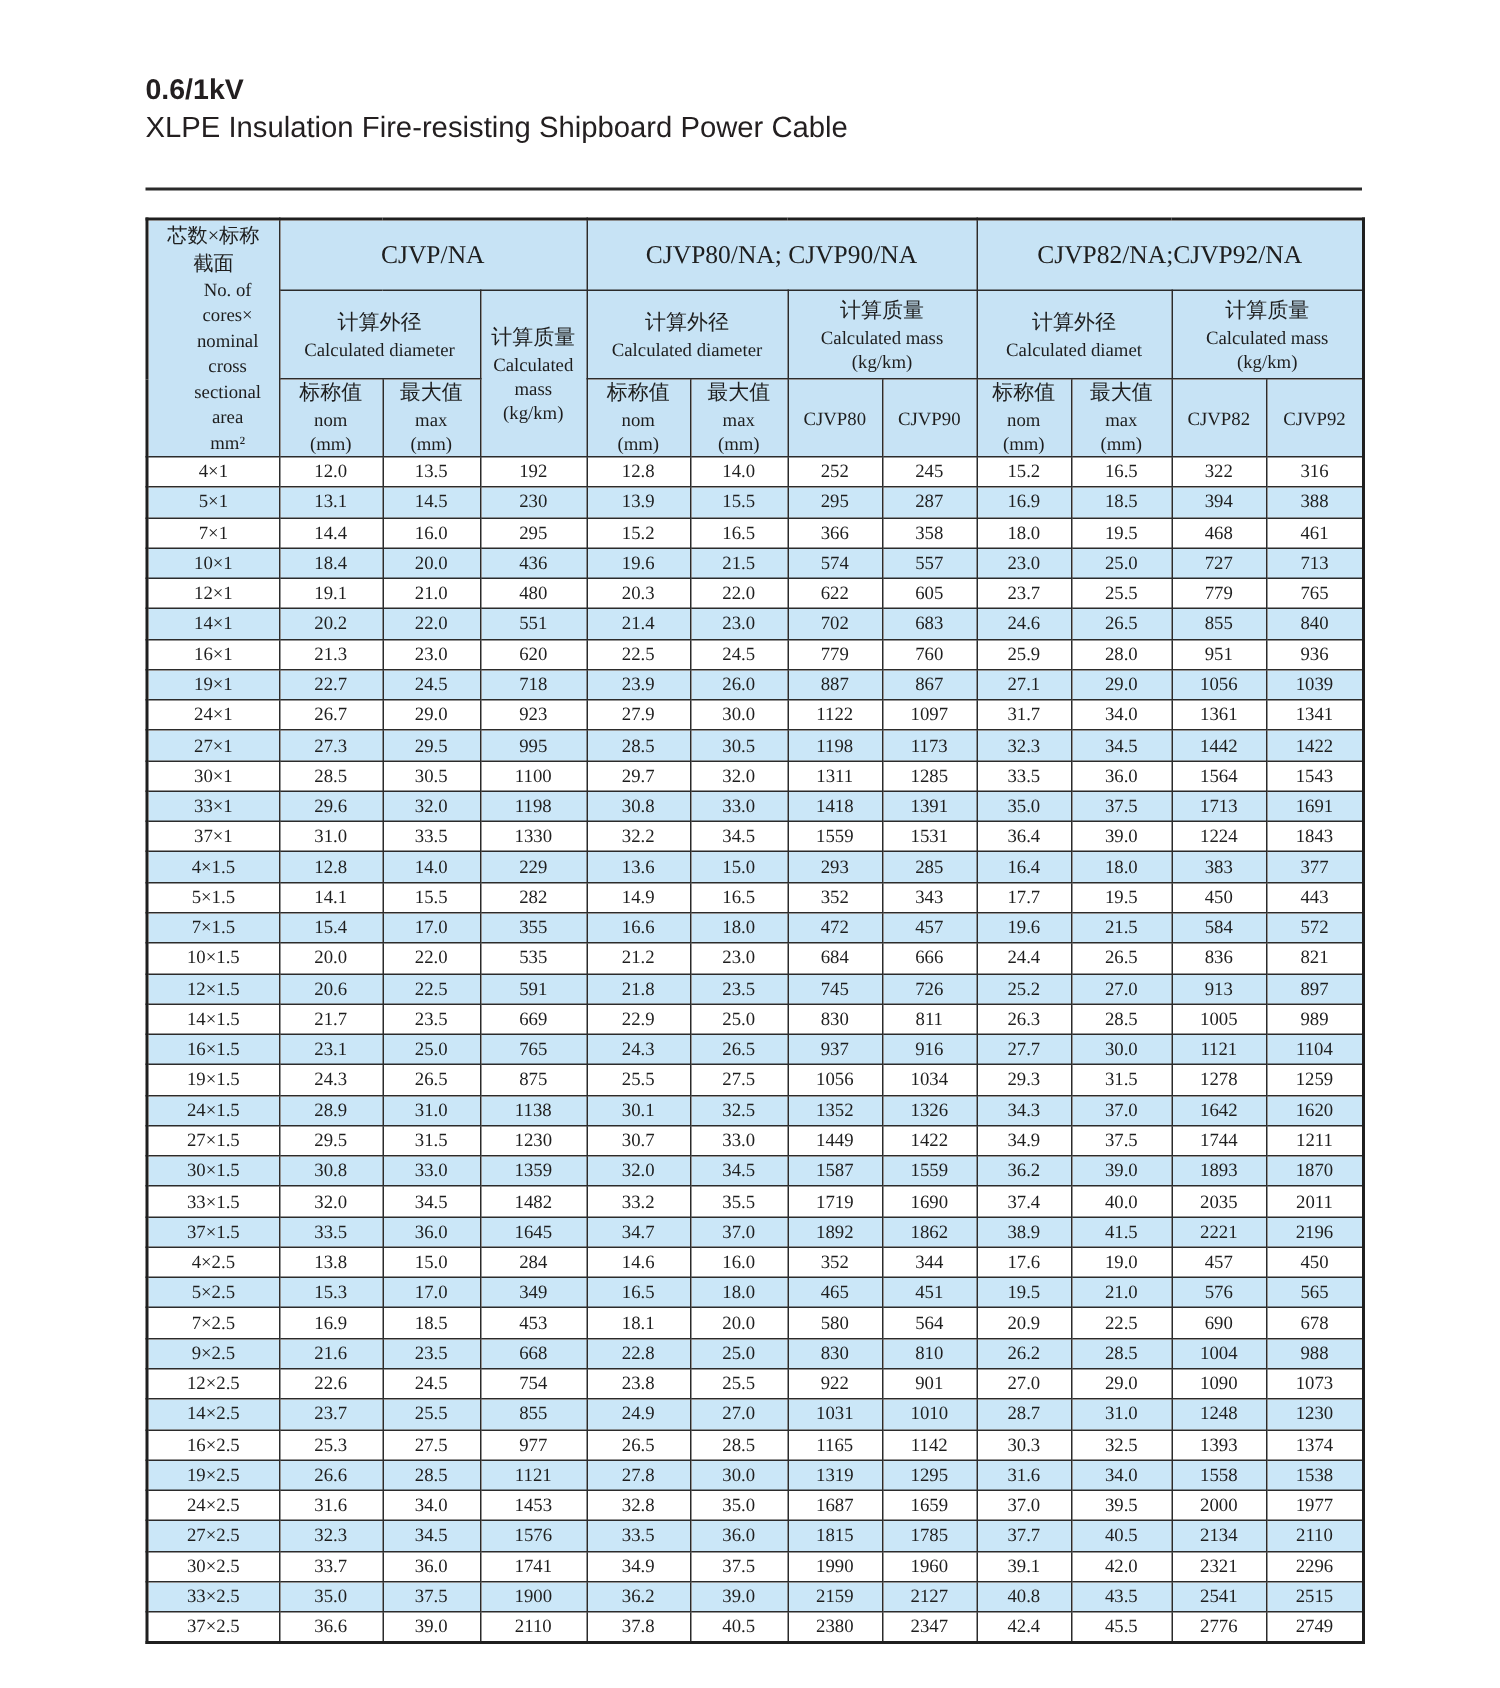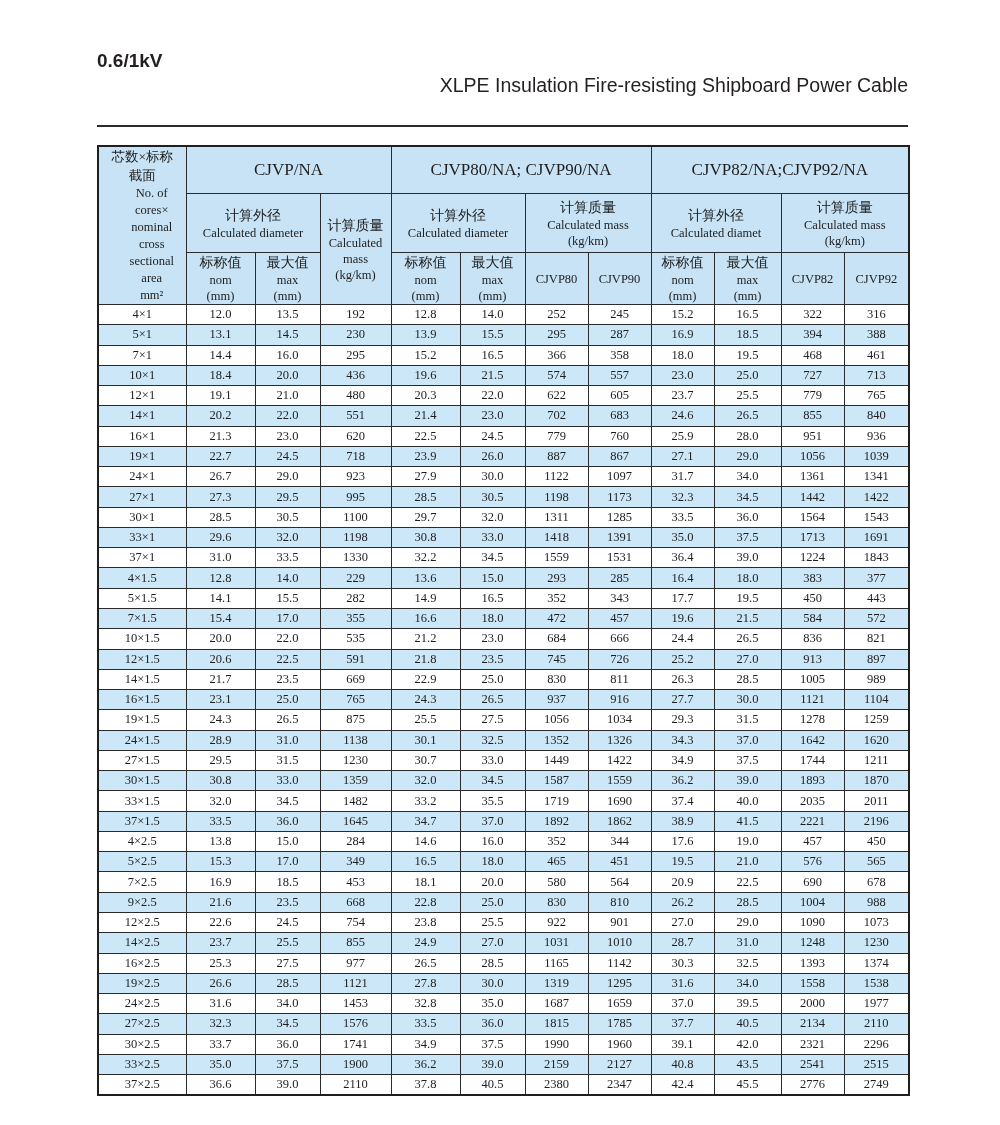--- a/index.html
+++ b/index.html
@@ -39,21 +39,20 @@
     font-weight: 600;
     font-size: 19px;
     color: #231f20;
   }
   .title-en {
     font-family: "Liberation Sans", sans-serif;
     font-weight: 500;
     font-size: 19.5px;
     line-height: 26px;
     color: #231f20;
-    text-align: right;
   }
   .rule {
     height: 0;
     border-top: 2px solid #2a2a2a;
     margin-top: 27px;
   }
   .models-row {
     display: flex;
     justify-content: space-between;
     align-items: baseline;

